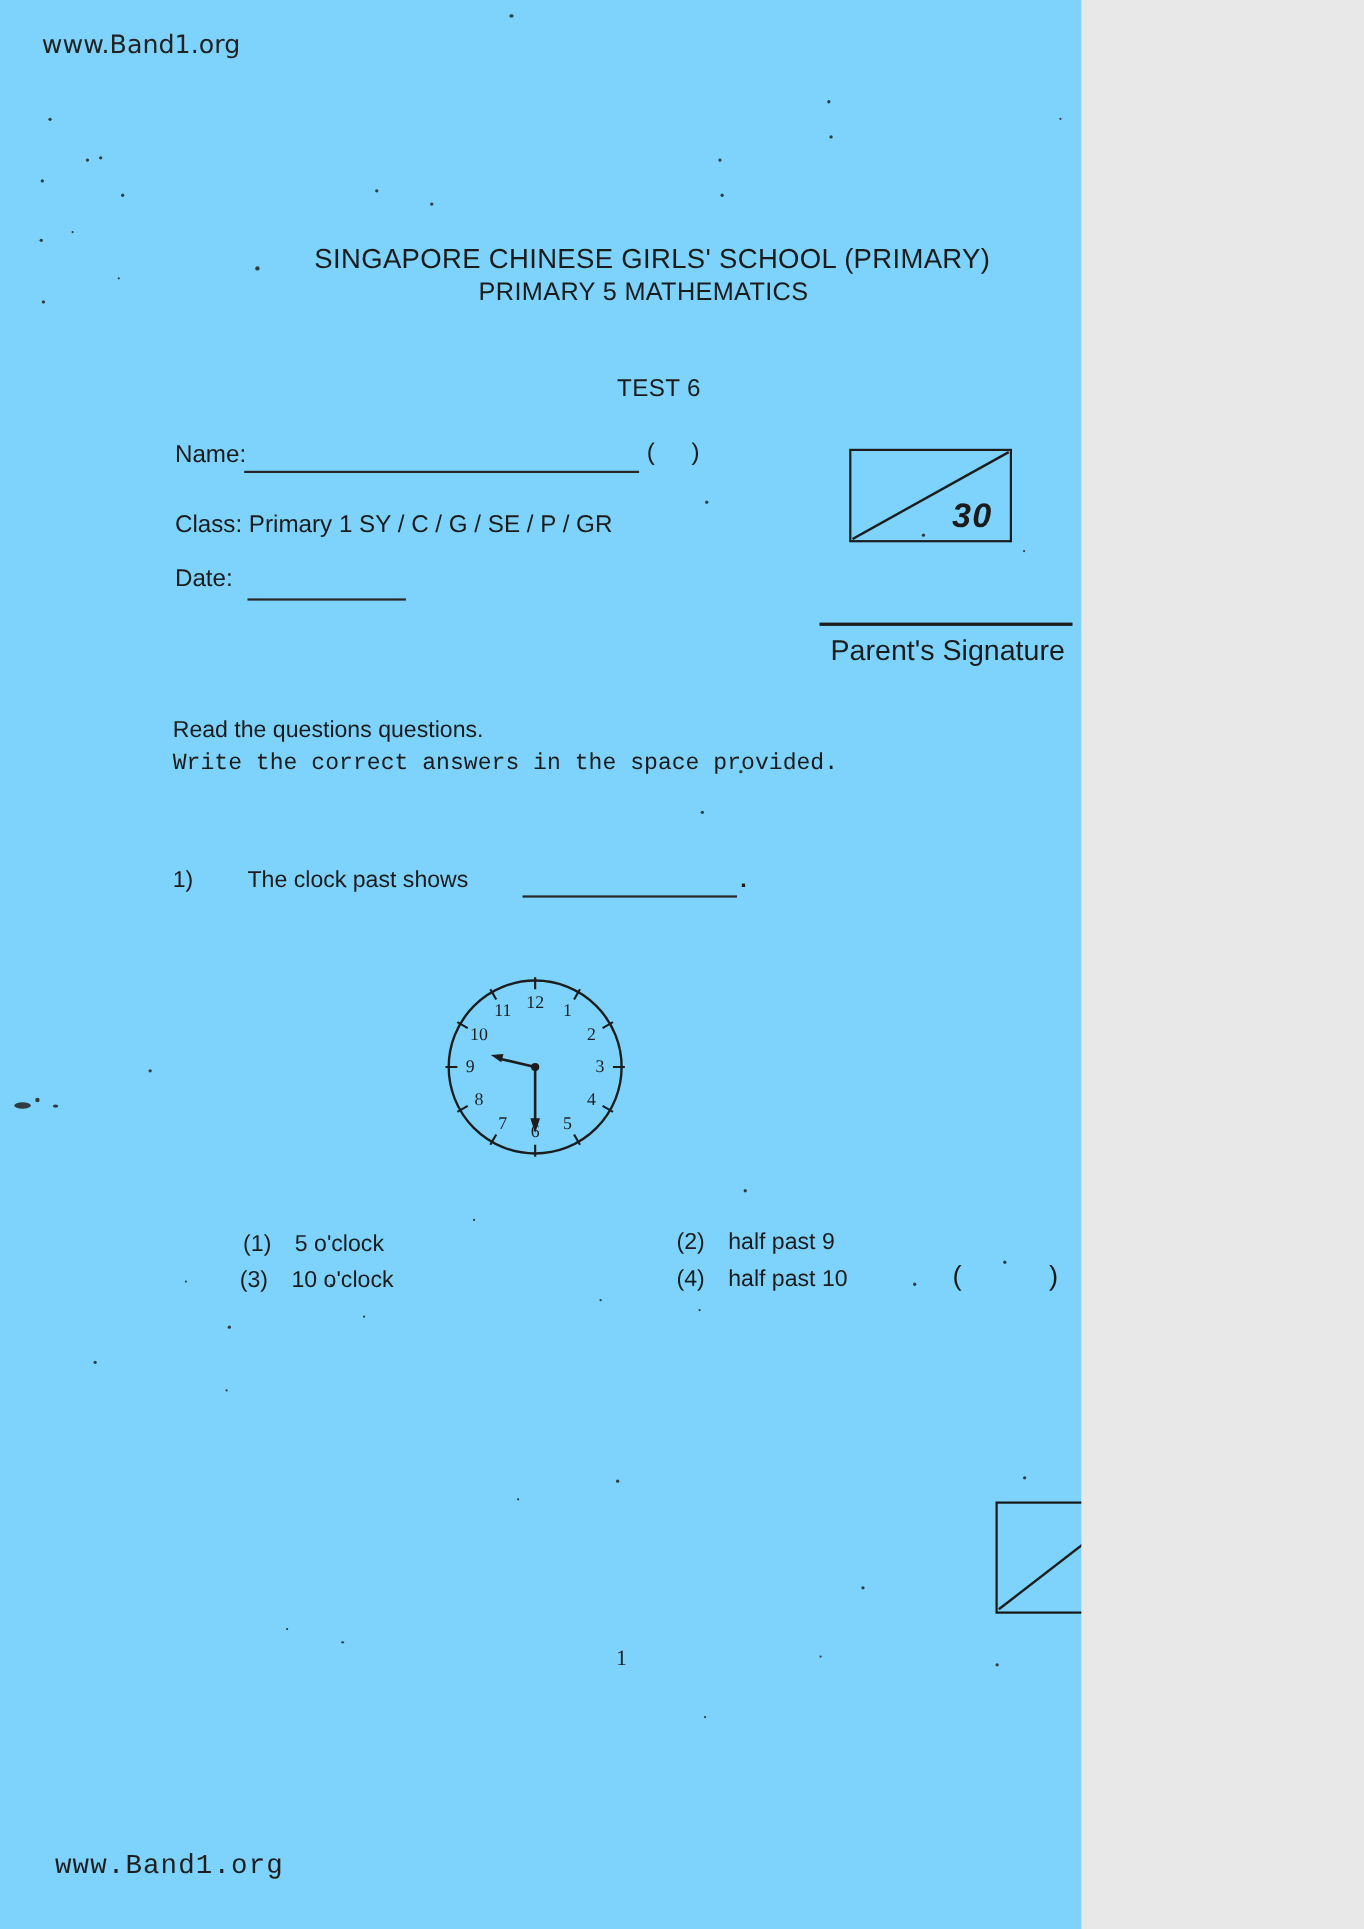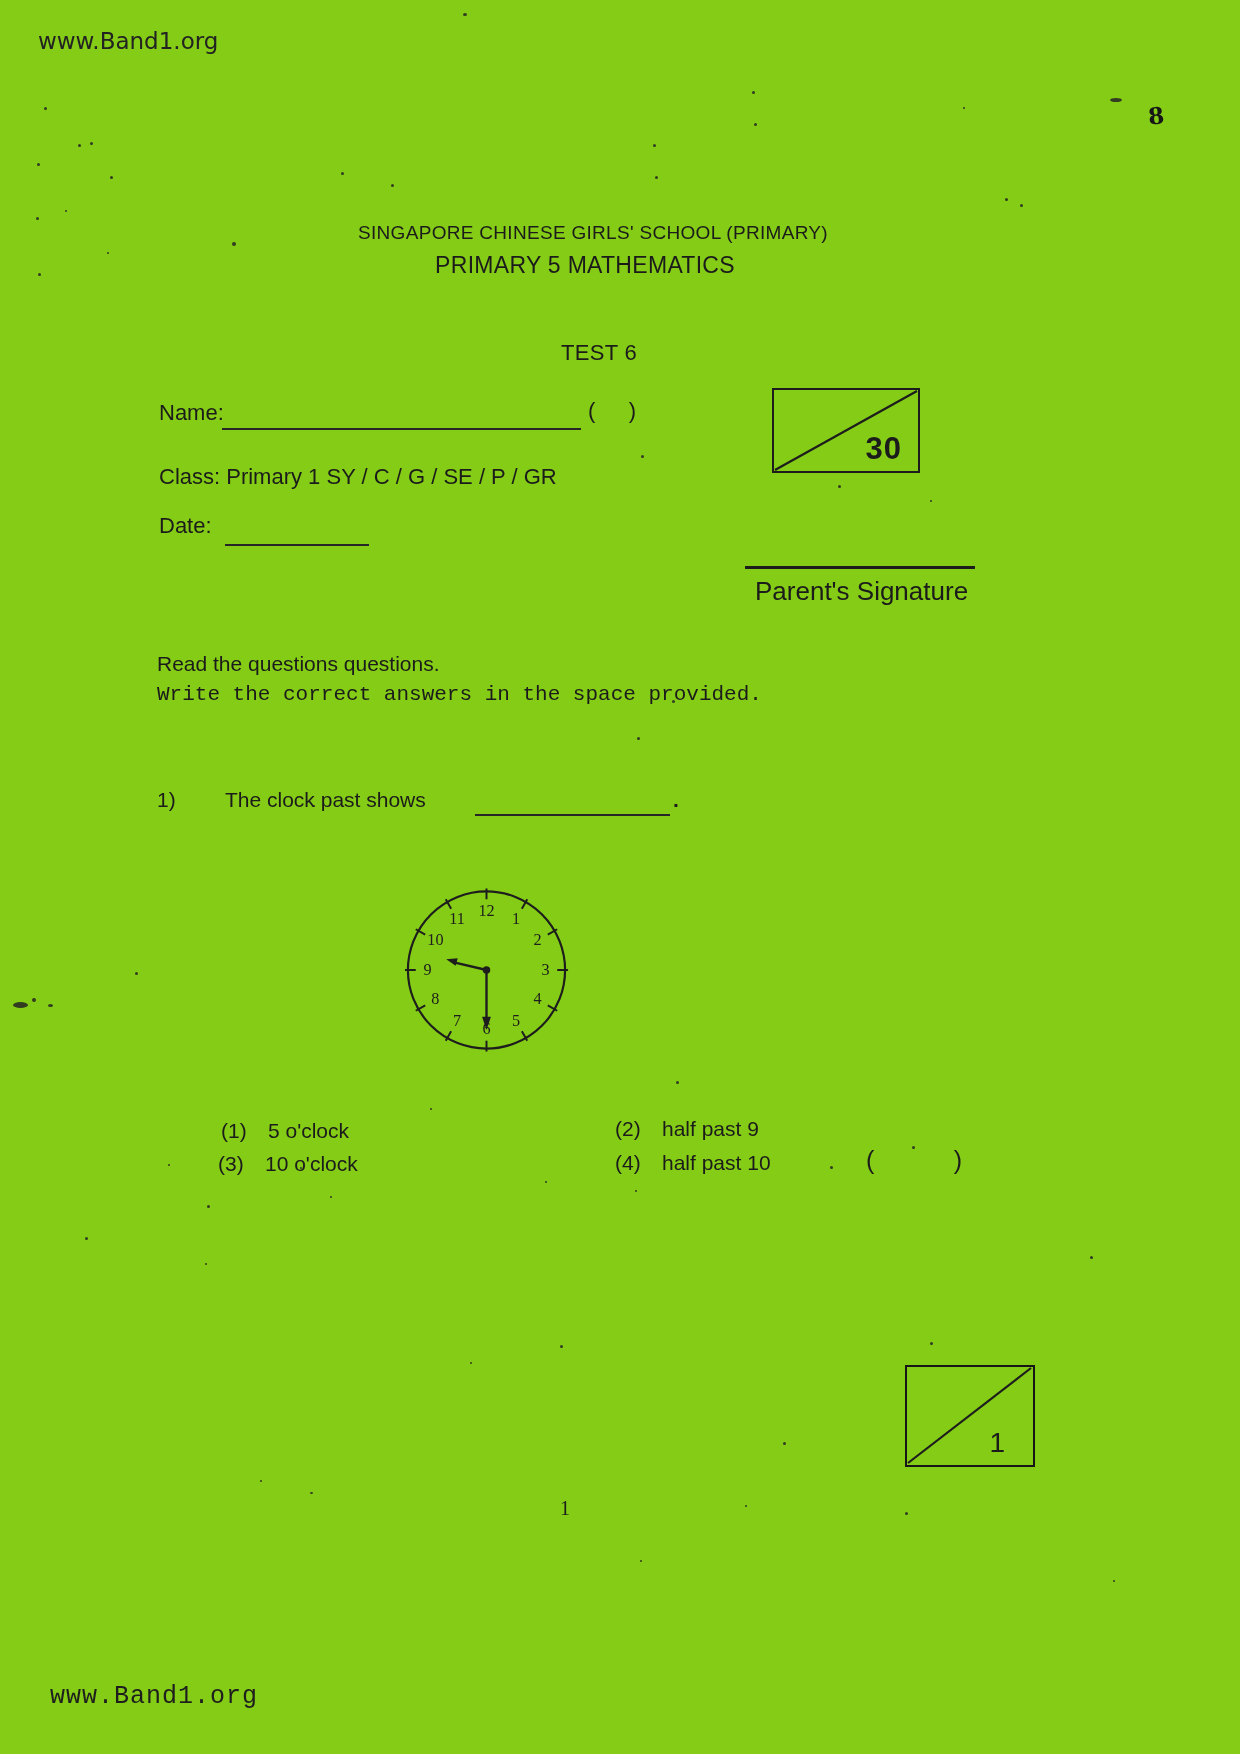--- a/index.html
+++ b/index.html
@@ -1,21 +1,21 @@
 <!DOCTYPE html>
 <html><head>
 <meta charset="utf-8">
 <style>
   * { margin: 0; padding: 0; box-sizing: border-box; }
   html, body { background: #e8e8e8; }
   .page {
     position: relative;
-    width: 1240px;
+    width: 983px;
     height: 1754px;
-    background: #84cc16;
+    background: #7dd3fc;
     overflow: hidden;
     font-family: "Liberation Sans", sans-serif;
     color: #1b1b1b;
   }
   .abs { position: absolute; }
 
   .wm-top {
     left: 38px; top: 28px;
     font-size: 23px; font-weight: 500;
     font-family: "DejaVu Sans", sans-serif;
@@ -30,21 +30,21 @@
   }
   .handwritten {
     left: 1148px; top: 102px;
     font-family: "DejaVu Serif", serif;
     font-size: 23px; font-weight: 600;
     transform: rotate(-6deg);
     color: #161616;
   }
 
   .header-line { left: 0; width: 1170px; text-align: center; font-weight: 500; letter-spacing: 0.3px; }
-  .title1 { top: 222px; font-size: 19px; padding-left: 16px; }
+  .title1 { top: 222px; font-size: 25px; padding-left: 16px; }
   .title2 { top: 252px; font-size: 23px; }
   .test-title { top: 340px; font-size: 22px; padding-left: 28px; }
 
   .label { font-size: 22px; font-weight: 500; }
   .name-row { left: 159px; top: 400px; }
   .class-row { left: 159px; top: 464px; }
   .date-row { left: 159px; top: 513px; }
 
   .uline { border-bottom: 2px solid #262626; height: 2px; }
   .name-line { left: 222px; top: 428px; width: 359px; }
@@ -52,22 +52,23 @@
   .blank-line { left: 475px; top: 814px; width: 195px; }
 
   .paren-group {
     display: flex; justify-content: space-between;
     font-size: 22px; font-weight: 500;
   }
   .name-parens { left: 588px; top: 398px; width: 48px; }
   .answer-parens { left: 866px; top: 1146px; width: 96px; font-size: 25px; }
 
   .score-box {
-    left: 772px; top: 388px; width: 148px; height: 85px;
+    left: 772px; top: 408px; width: 148px; height: 85px;
     border: 2.5px solid #1c1c1c;
+    font-style: italic;
   }
   .score-box svg, .marks-box svg { position: absolute; left: 0; top: 0; }
   .score-value {
     position: absolute; right: 16px; bottom: 4px;
     font-size: 31px; font-weight: 700; letter-spacing: 1px;
   }
   .sig-line { left: 745px; top: 566px; width: 230px; height: 3px; background: #1c1c1c; }
   .sig-label { left: 755px; top: 576px; font-size: 26px; font-weight: 500; }
 
   .instr { left: 157px; font-size: 21px; font-weight: 500; }

